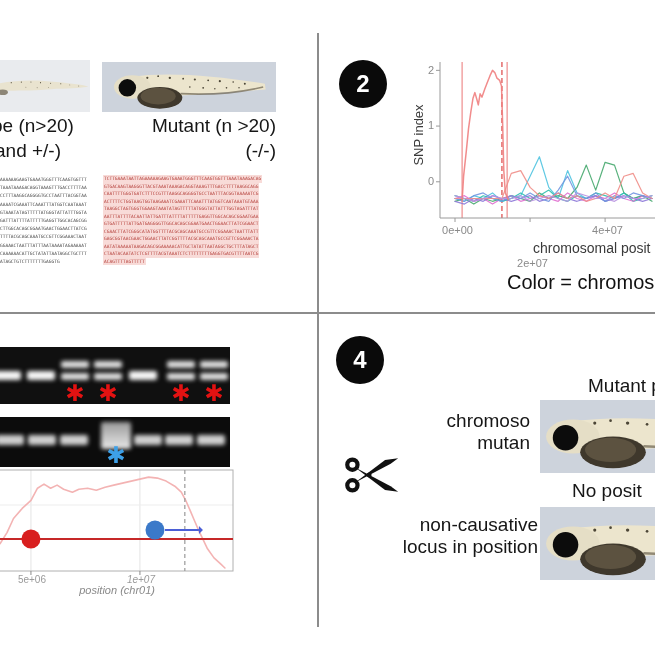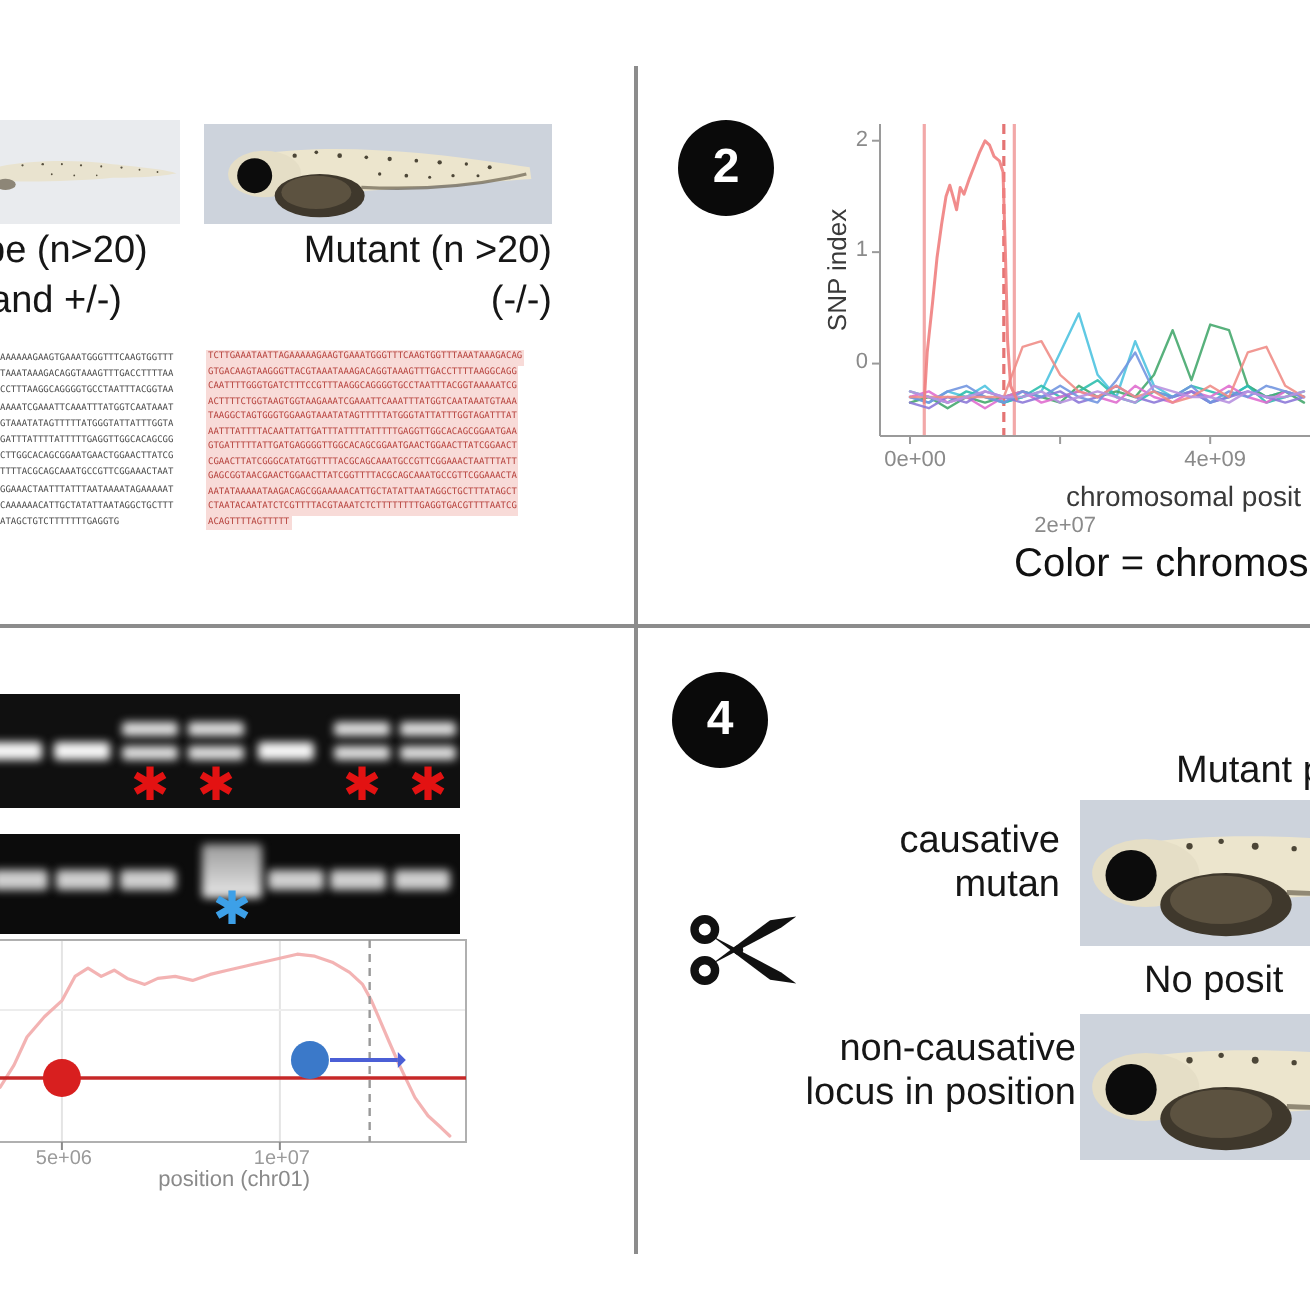--- a/index.html
+++ b/index.html
@@ -142,21 +142,21 @@
     <polyline points="455.0,198.5 464.4,201.3 473.8,195.7 483.2,192.9 492.5,198.5 501.9,201.3 511.3,195.7 520.7,198.5 530.1,192.9 539.4,198.5 548.8,201.3 558.2,190.1 567.6,176.2 577.0,195.7 586.3,198.5 595.7,192.9 605.1,201.3 614.5,195.7 623.9,198.5 633.2,192.9 642.6,195.7 652.0,198.5" fill="none" stroke="#7296e0" stroke-width="1.2" stroke-linejoin="round" stroke-linecap="round" opacity="0.9"></polyline>
     <polyline points="455.0,198.5 464.4,198.5 473.8,198.5 483.2,198.5 492.5,198.5 501.9,198.5 511.3,173.4 520.7,170.6 530.1,187.4 539.4,195.7 548.8,198.5 558.2,192.9 567.6,198.5 577.0,195.7 586.3,201.3 595.7,198.5 605.1,192.9 614.5,198.5 623.9,176.2 633.2,173.4 642.6,192.9 652.0,198.5" fill="none" stroke="#ef8d87" stroke-width="1.2" stroke-linejoin="round" stroke-linecap="round" opacity="0.9"></polyline>
     <polyline points="455.0,195.7 464.4,198.5 473.8,201.3 483.2,198.5 492.5,195.7 501.9,198.5 511.3,198.5 520.7,195.7 530.1,201.3 539.4,198.5 548.8,195.7 558.2,198.5 567.6,201.3 577.0,192.9 586.3,195.7 595.7,198.5 605.1,198.5 614.5,201.3 623.9,195.7 633.2,198.5 642.6,198.5 652.0,195.7" fill="none" stroke="#b892e0" stroke-width="1.2" stroke-linejoin="round" stroke-linecap="round" opacity="0.9"></polyline>
     <polyline points="462.1,201.3 463.6,176.2 466.3,151.1 468.5,128.9 470.8,112.1 473.0,98.2 474.9,92.6 476.8,99.3 478.3,104.9 480.1,93.8 482.0,97.1 484.7,89.3 487.3,82.6 489.9,75.9 492.5,70.4 494.8,72.6 497.0,78.2 499.7,80.4 501.5,86.0 502.7,126.1 503.8,170.6 505.3,192.9 508.3,199.6" fill="none" stroke="#f08080" stroke-width="1.5" stroke-linejoin="round" stroke-linecap="round" opacity="0.9"></polyline>
   </svg>
 <div class="abs ticklabel" style="left:424px;top:64px;width:10px;text-align:right;">2</div>
 <div class="abs ticklabel" style="left:424px;top:119px;width:10px;text-align:right;">1</div>
 <div class="abs ticklabel" style="left:424px;top:175px;width:10px;text-align:right;">0</div>
 <div class="abs ticklabel center" style="left:437px;top:224px;width:36px;">0e+00</div>
 <div class="abs ticklabel center" style="left:512px;top:224px;width:36px;margin-top:33px;">2e+07</div>
-<div class="abs ticklabel center" style="left:587px;top:224px;width:36px;">4e+09</div>
+<div class="abs ticklabel center" style="left:587px;top:224px;width:36px;">4e+07</div>
 <div class="abs axislabel" style="left:533px;top:240px;">chromosomal posit</div>
 <div class="abs" style="left:507px;top:271px;font-size:20px;color:#111;white-space:nowrap;">Color = chromoso</div>
 
 <div id="gel1" class="abs gel" style="left:0;top:347px;width:230px;height:57px;background:#101010;">
     <div class="lane" style="left: -7px;">
       <div class="band" style="top: 24px; height: 9px; background: rgb(245, 245, 245);"></div>
     </div>
     <div class="lane" style="left: 27px;">
       <div class="band" style="top: 24px; height: 9px; background: rgb(245, 245, 245);"></div>
     </div>
@@ -217,32 +217,32 @@
     <line x1="139.9307764265669" x2="139.9307764265669" y1="571" y2="575" stroke="#8a8a8a" stroke-width="1"></line>
     <polyline points="0.0,543.7 7.0,532.6 13.5,518.5 22.2,508.4 31.0,500.3 37.5,488.2 44.0,484.1 50.6,488.2 57.1,485.1 63.6,489.2 72.4,492.2 78.9,489.2 87.6,488.2 96.3,490.2 105.1,487.2 113.8,485.1 122.5,483.1 131.2,481.1 139.9,479.1 148.6,477.1 157.4,478.1 166.1,481.1 174.8,486.2 181.3,492.2 185.7,500.3 190.1,510.4 194.4,520.5 198.8,530.6 203.1,539.7 207.5,548.8 214.0,557.9 220.6,563.9 224.9,568.0" fill="none" stroke="#f2abab" stroke-width="1.6" stroke-linejoin="round" stroke-linecap="round" opacity="0.9"></polyline>
     <line x1="184.83068288119742" x2="184.83068288119742" y1="470" y2="571" stroke="#999999" stroke-width="1.2" stroke-dasharray="4,3"></line>
     <line x1="-5" x2="233" y1="538.983" y2="538.983" stroke="#c62828" stroke-width="1.8"></line>
     <line x1="164.99625818521983" x2="198.92142188961648" y1="529.994" y2="529.994" stroke="#4b5fd6" stroke-width="2"></line>
     <polygon points="198.92142188961648,525.994 202.92142188961648,529.994 198.92142188961648,533.994" fill="#4b5fd6"></polygon>
     <circle cx="30.950420954162773" cy="538.983" r="9.5" fill="#d81f1f"></circle>
     <circle cx="154.97006548175867" cy="529.994" r="9.5" fill="#3b79c9"></circle>
   </svg>
 <div class="abs smallticklabel center" style="left:16px;top:574px;width:30px;">5e+06</div>
-<div class="abs smallticklabel center" style="left:125px;top:574px;width:30px;">1e+07</div>
-<div class="abs center" style="left:40px;top:584px;width:115px;font-size:11px;color:#8a8a8a;">position (chr01)</div>
+<div class="abs smallticklabel center" style="left:125px;top:574px;width:30px;font-style:italic;">1e+07</div>
+<div class="abs center" style="left:40px;top:584px;width:115px;font-size:11px;color:#8a8a8a;font-style:italic;">position (chr01)</div>
 
 <div class="abs stepcircle" style="left:336px;top:336px;">4</div>
 <svg style="left:344px;top:454px;" width="56" height="42" viewBox="0 0 60 44">
   <circle cx="9" cy="11" r="5.5" stroke="#111" stroke-width="4.5" fill="none"></circle>
   <circle cx="9" cy="33" r="5.5" stroke="#111" stroke-width="4.5" fill="none"></circle>
   <path d="M12 14 L50 34 L58 40 L44 38 Z" fill="#111"></path>
   <path d="M12 30 L50 10 L58 4 L44 6 Z" fill="#111"></path>
   <circle cx="27" cy="22" r="2.6" fill="#111"></circle>
 </svg>
-<div class="abs biglabel center" style="left:405px;top:410px;width:125px;">causative</div>
+<div class="abs biglabel center" style="left:405px;top:410px;width:125px;">chromoso</div>
 <div class="abs biglabel center" style="left:405px;top:432px;width:125px;">mutan</div>
 <div class="abs biglabel center" style="left:393px;top:514px;width:145px;">non-causative</div>
 <div class="abs biglabel center" style="left:393px;top:536px;width:145px;">locus in position</div>
 <div class="abs biglabel" style="left:588px;top:375px;">Mutant p</div>
 <div class="abs photo" style="left:540px;top:400px;width:115px;height:73px;background:#cdd3dc;">
   <svg style="left:0;top:0;" width="115" height="73" viewBox="0 0 120 60" preserveAspectRatio="xMinYMid slice">
       <use href="#larva"></use>
     </svg>
 </div>
 <div class="abs biglabel" style="left:572px;top:480px;">No posit</div>

